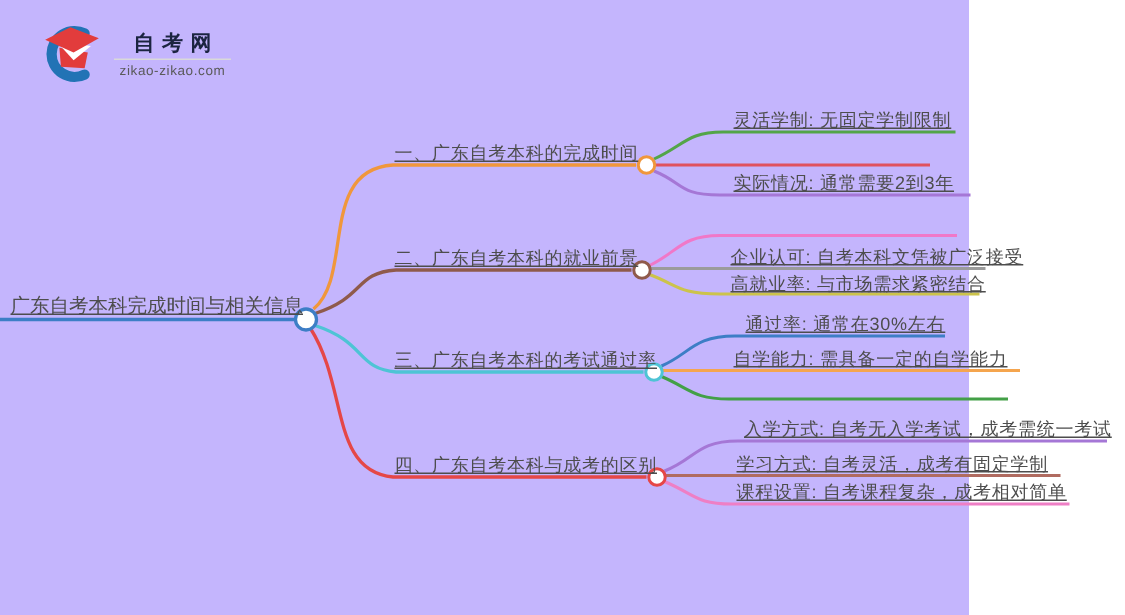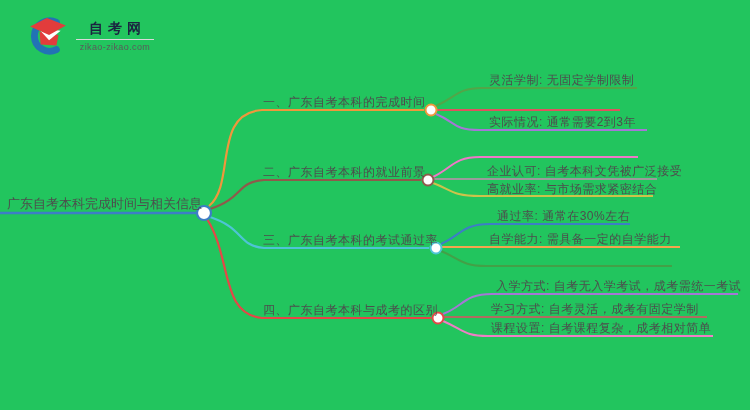--- a/index.html
+++ b/index.html
@@ -1,35 +1,35 @@
 <!DOCTYPE html>
 <html style="--text: #4d4d4d; --root_line: #3d7ec6; --b1: #f0973c; --b2: #8f5a4b; --b3: #4ec4d5; --b4: #e54747; --s1_1: #53a548; --s1_2: #e0525e; --s1_3: #a577d6; --s2_1: #f078c8; --s2_2: #9b9b9b; --s2_3: #ccc34b; --s3_1: #3d7ec6; --s3_2: #f5a54e; --s3_3: #43a047; --s4_1: #a577d6; --s4_2: #b06b60; --s4_3: #ee7fc5; --logo_blue: #2273b5; --logo_red: #e23c3c;"><head>
 <meta charset="utf-8">
 <style>
   html,body{margin:0;padding:0;}
   body{
     width:750px;height:410px;background:#ffffff;overflow:hidden;
     font-family:"Liberation Sans","DejaVu Sans",sans-serif;
   }
-  .page{position:relative;width:750px;height:410px;background:#22c55e;}
+  .page{position:relative;width:646px;height:410px;background:#c4b5fd;}
 
   
   .logo{position:absolute;left:28px;top:16px;display:flex;align-items:center;gap:8px;cursor:pointer;}
   .logo-icon{width:40px;height:40px;flex:0 0 auto;}
   .logo-text{display:flex;flex-direction:column;align-items:center;}
   .logo-title{font-size:14px;font-weight:bold;color:#1b2440;letter-spacing:5px;line-height:17px;padding-left:5px;}
   .logo-divider{width:78px;height:1px;background:#d9d9d9;margin:2px 0 2px 0;}
   .logo-domain{font-size:9px;color:#5a5a5a;letter-spacing:.4px;}
 
   
   .mindmap{position:absolute;left:0;top:0;width:750px;height:410px;}
   .links{position:absolute;left:0;top:0;}
   .nlabel{
     position:absolute;white-space:nowrap;color:var(--text,#4d4d4d);
-    font-size:12px;line-height:14px;letter-spacing:.5px;
+    font-size:12px;line-height:14px;letter-spacing:.5px;text-decoration:underline;
   }
   .root-label{font-size:13px;letter-spacing:0;}
 </style>
 </head>
 <body>
 
 <div class="page">
 
   <div class="logo">
     <svg class="logo-icon" viewBox="0 0 38 38">

